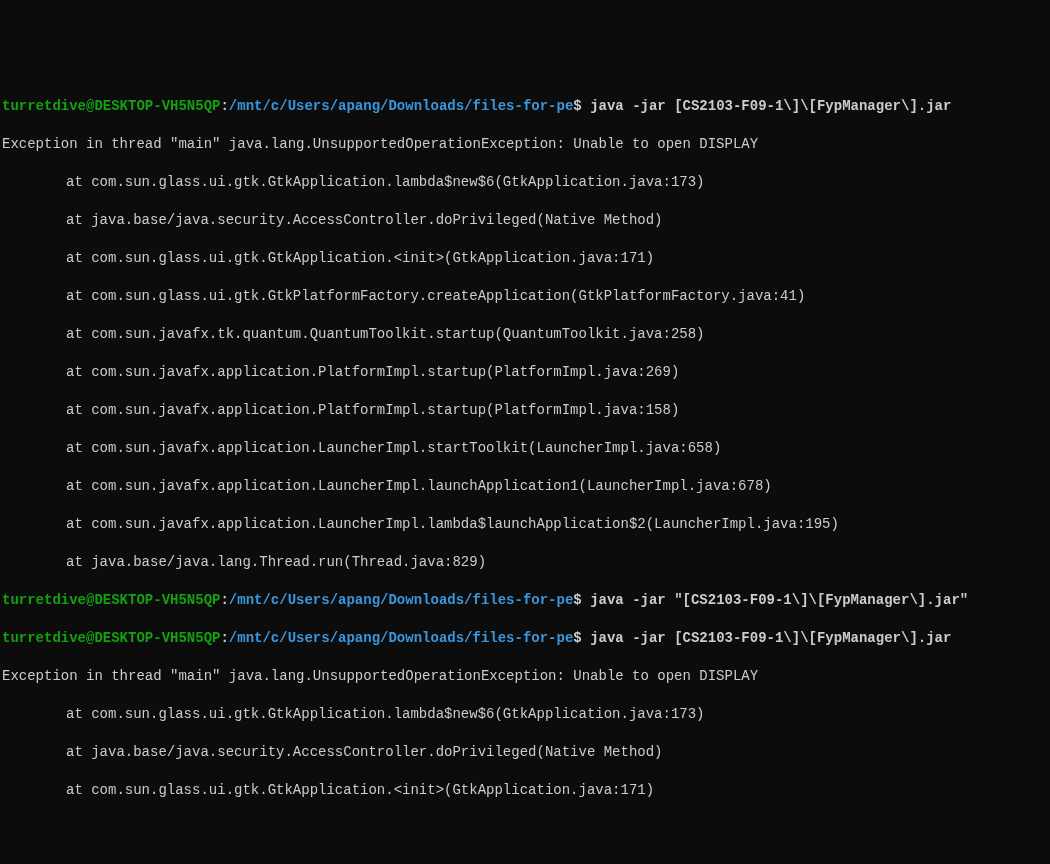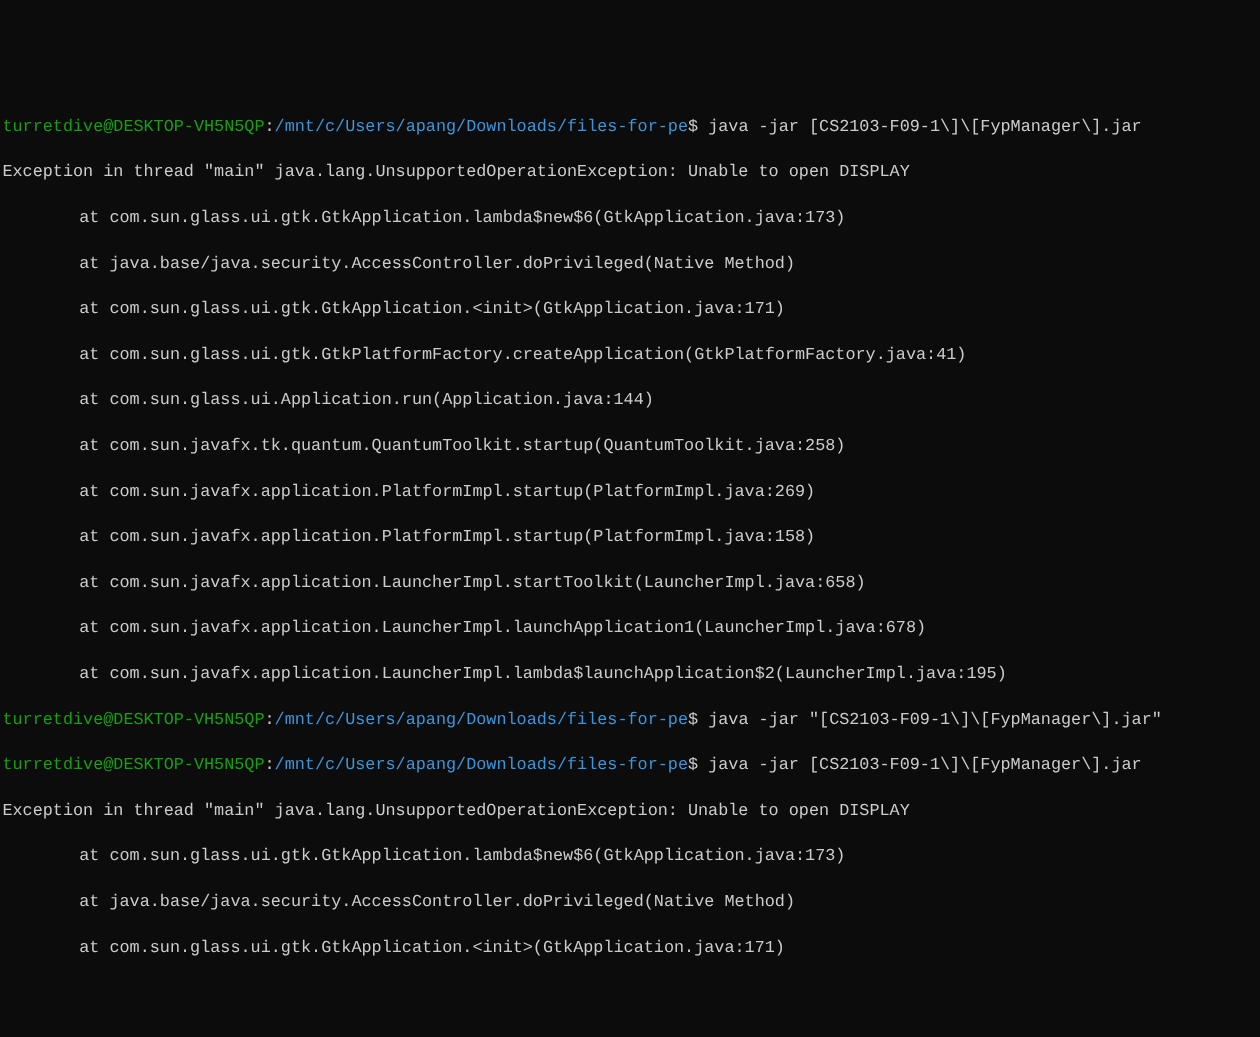--- a/index.html
+++ b/index.html
@@ -20,20 +20,21 @@
       white-space: pre;
     }
     .user-host {
       color: #13a10e;
     }
     .path {
       color: #3a96dd;
     }
     .cmd-line {
       display: block;
+      font-weight: bold;
     }
     .output-line {
       display: block;
       color: #cccccc;
     }
     .indent {
       padding-left: 64px;
     }
     .dollar-white {
       color: #cccccc;
@@ -44,27 +45,27 @@
 
 
 
 <div>
 <span class="cmd-line"><span class="user-host">turretdive@DESKTOP-VH5N5QP</span><span class="dollar-white">:</span><span class="path">/mnt/c/Users/apang/Downloads/files-for-pe</span><span class="dollar-white">$</span> <span>java -jar [CS2103-F09-1\]\[FypManager\].jar</span></span>
 <span class="output-line">Exception in thread "main" java.lang.UnsupportedOperationException: Unable to open DISPLAY</span>
 <span class="output-line indent">at com.sun.glass.ui.gtk.GtkApplication.lambda$new$6(GtkApplication.java:173)</span>
 <span class="output-line indent">at java.base/java.security.AccessController.doPrivileged(Native Method)</span>
 <span class="output-line indent">at com.sun.glass.ui.gtk.GtkApplication.&lt;init&gt;(GtkApplication.java:171)</span>
 <span class="output-line indent">at com.sun.glass.ui.gtk.GtkPlatformFactory.createApplication(GtkPlatformFactory.java:41)</span>
-<span class="output-line indent">at com.sun.glass.ui.Application.run(Application.java:144)</span>
 <span class="output-line indent">at com.sun.javafx.tk.quantum.QuantumToolkit.startup(QuantumToolkit.java:258)</span>
 <span class="output-line indent">at com.sun.javafx.application.PlatformImpl.startup(PlatformImpl.java:269)</span>
 <span class="output-line indent">at com.sun.javafx.application.PlatformImpl.startup(PlatformImpl.java:158)</span>
 <span class="output-line indent">at com.sun.javafx.application.LauncherImpl.startToolkit(LauncherImpl.java:658)</span>
 <span class="output-line indent">at com.sun.javafx.application.LauncherImpl.launchApplication1(LauncherImpl.java:678)</span>
 <span class="output-line indent">at com.sun.javafx.application.LauncherImpl.lambda$launchApplication$2(LauncherImpl.java:195)</span>
+<span class="output-line indent">at java.base/java.lang.Thread.run(Thread.java:829)</span>
 <span class="cmd-line"><span class="user-host">turretdive@DESKTOP-VH5N5QP</span><span class="dollar-white">:</span><span class="path">/mnt/c/Users/apang/Downloads/files-for-pe</span><span class="dollar-white">$</span> <span>java -jar "[CS2103-F09-1\]\[FypManager\].jar"</span></span>
 <span class="cmd-line"><span class="user-host">turretdive@DESKTOP-VH5N5QP</span><span class="dollar-white">:</span><span class="path">/mnt/c/Users/apang/Downloads/files-for-pe</span><span class="dollar-white">$</span> <span>java -jar [CS2103-F09-1\]\[FypManager\].jar</span></span>
 <span class="output-line">Exception in thread "main" java.lang.UnsupportedOperationException: Unable to open DISPLAY</span>
 <span class="output-line indent">at com.sun.glass.ui.gtk.GtkApplication.lambda$new$6(GtkApplication.java:173)</span>
 <span class="output-line indent">at java.base/java.security.AccessController.doPrivileged(Native Method)</span>
 <span class="output-line indent">at com.sun.glass.ui.gtk.GtkApplication.&lt;init&gt;(GtkApplication.java:171)</span>
 
 
 
 

